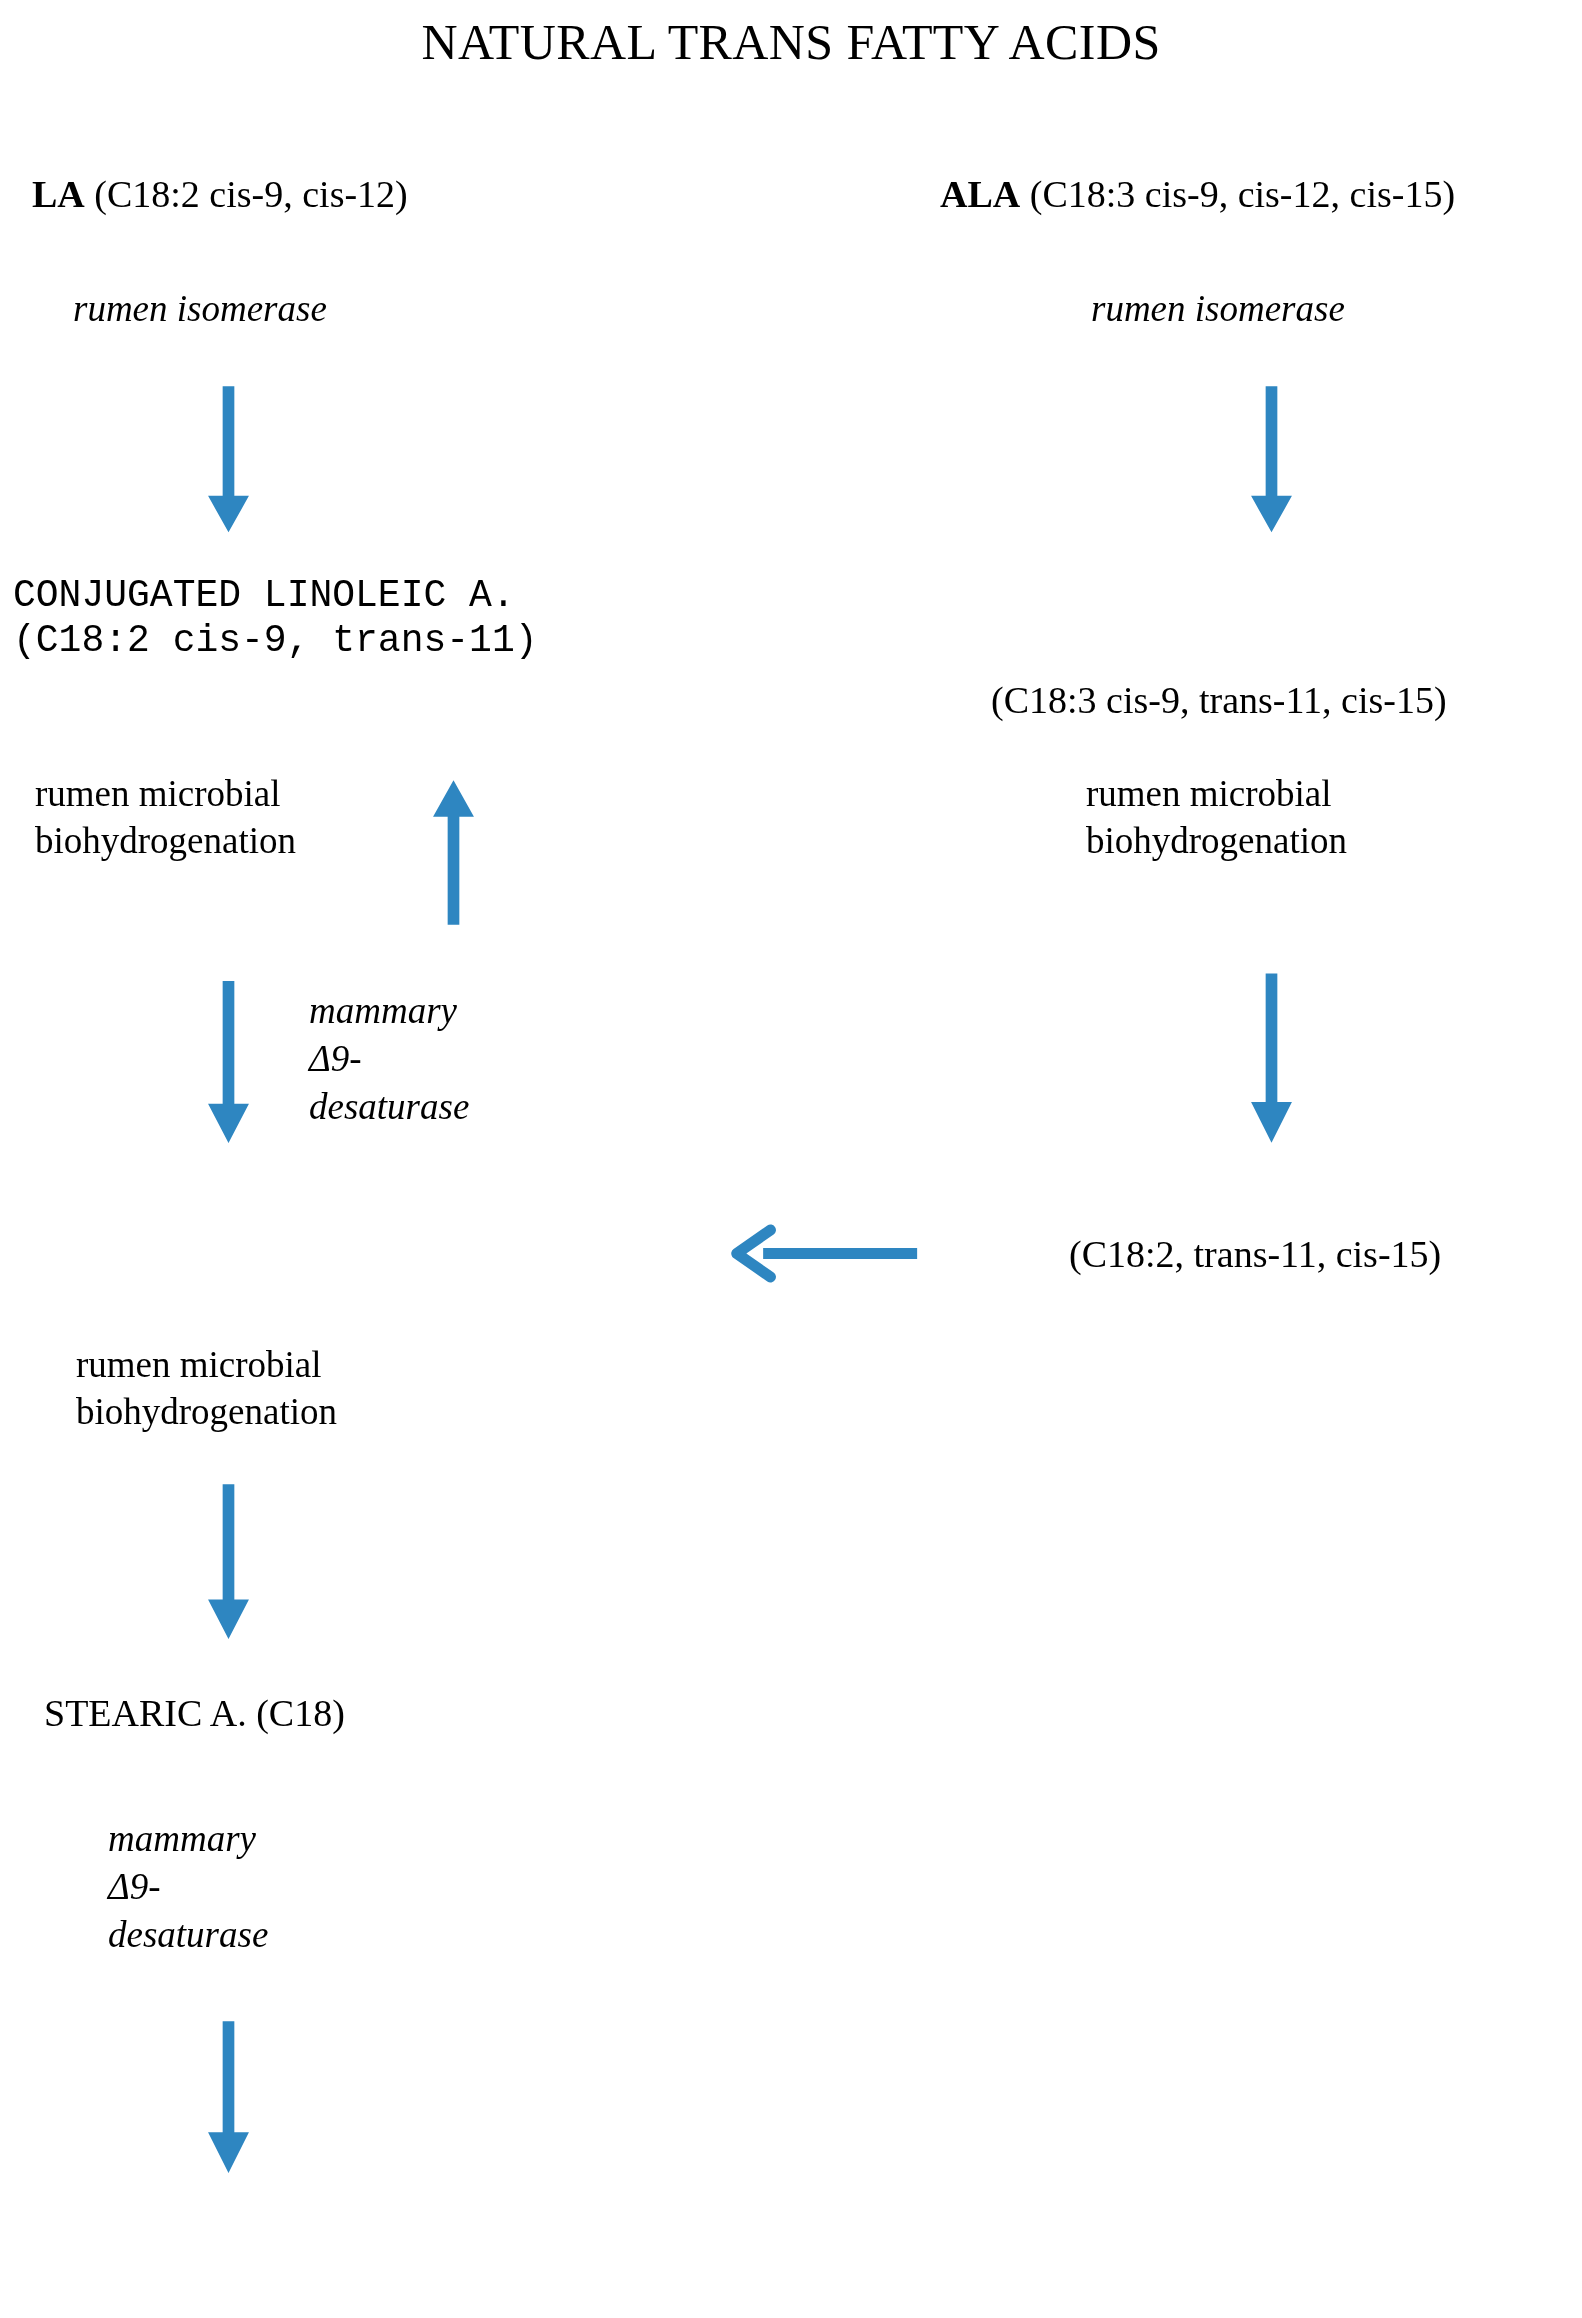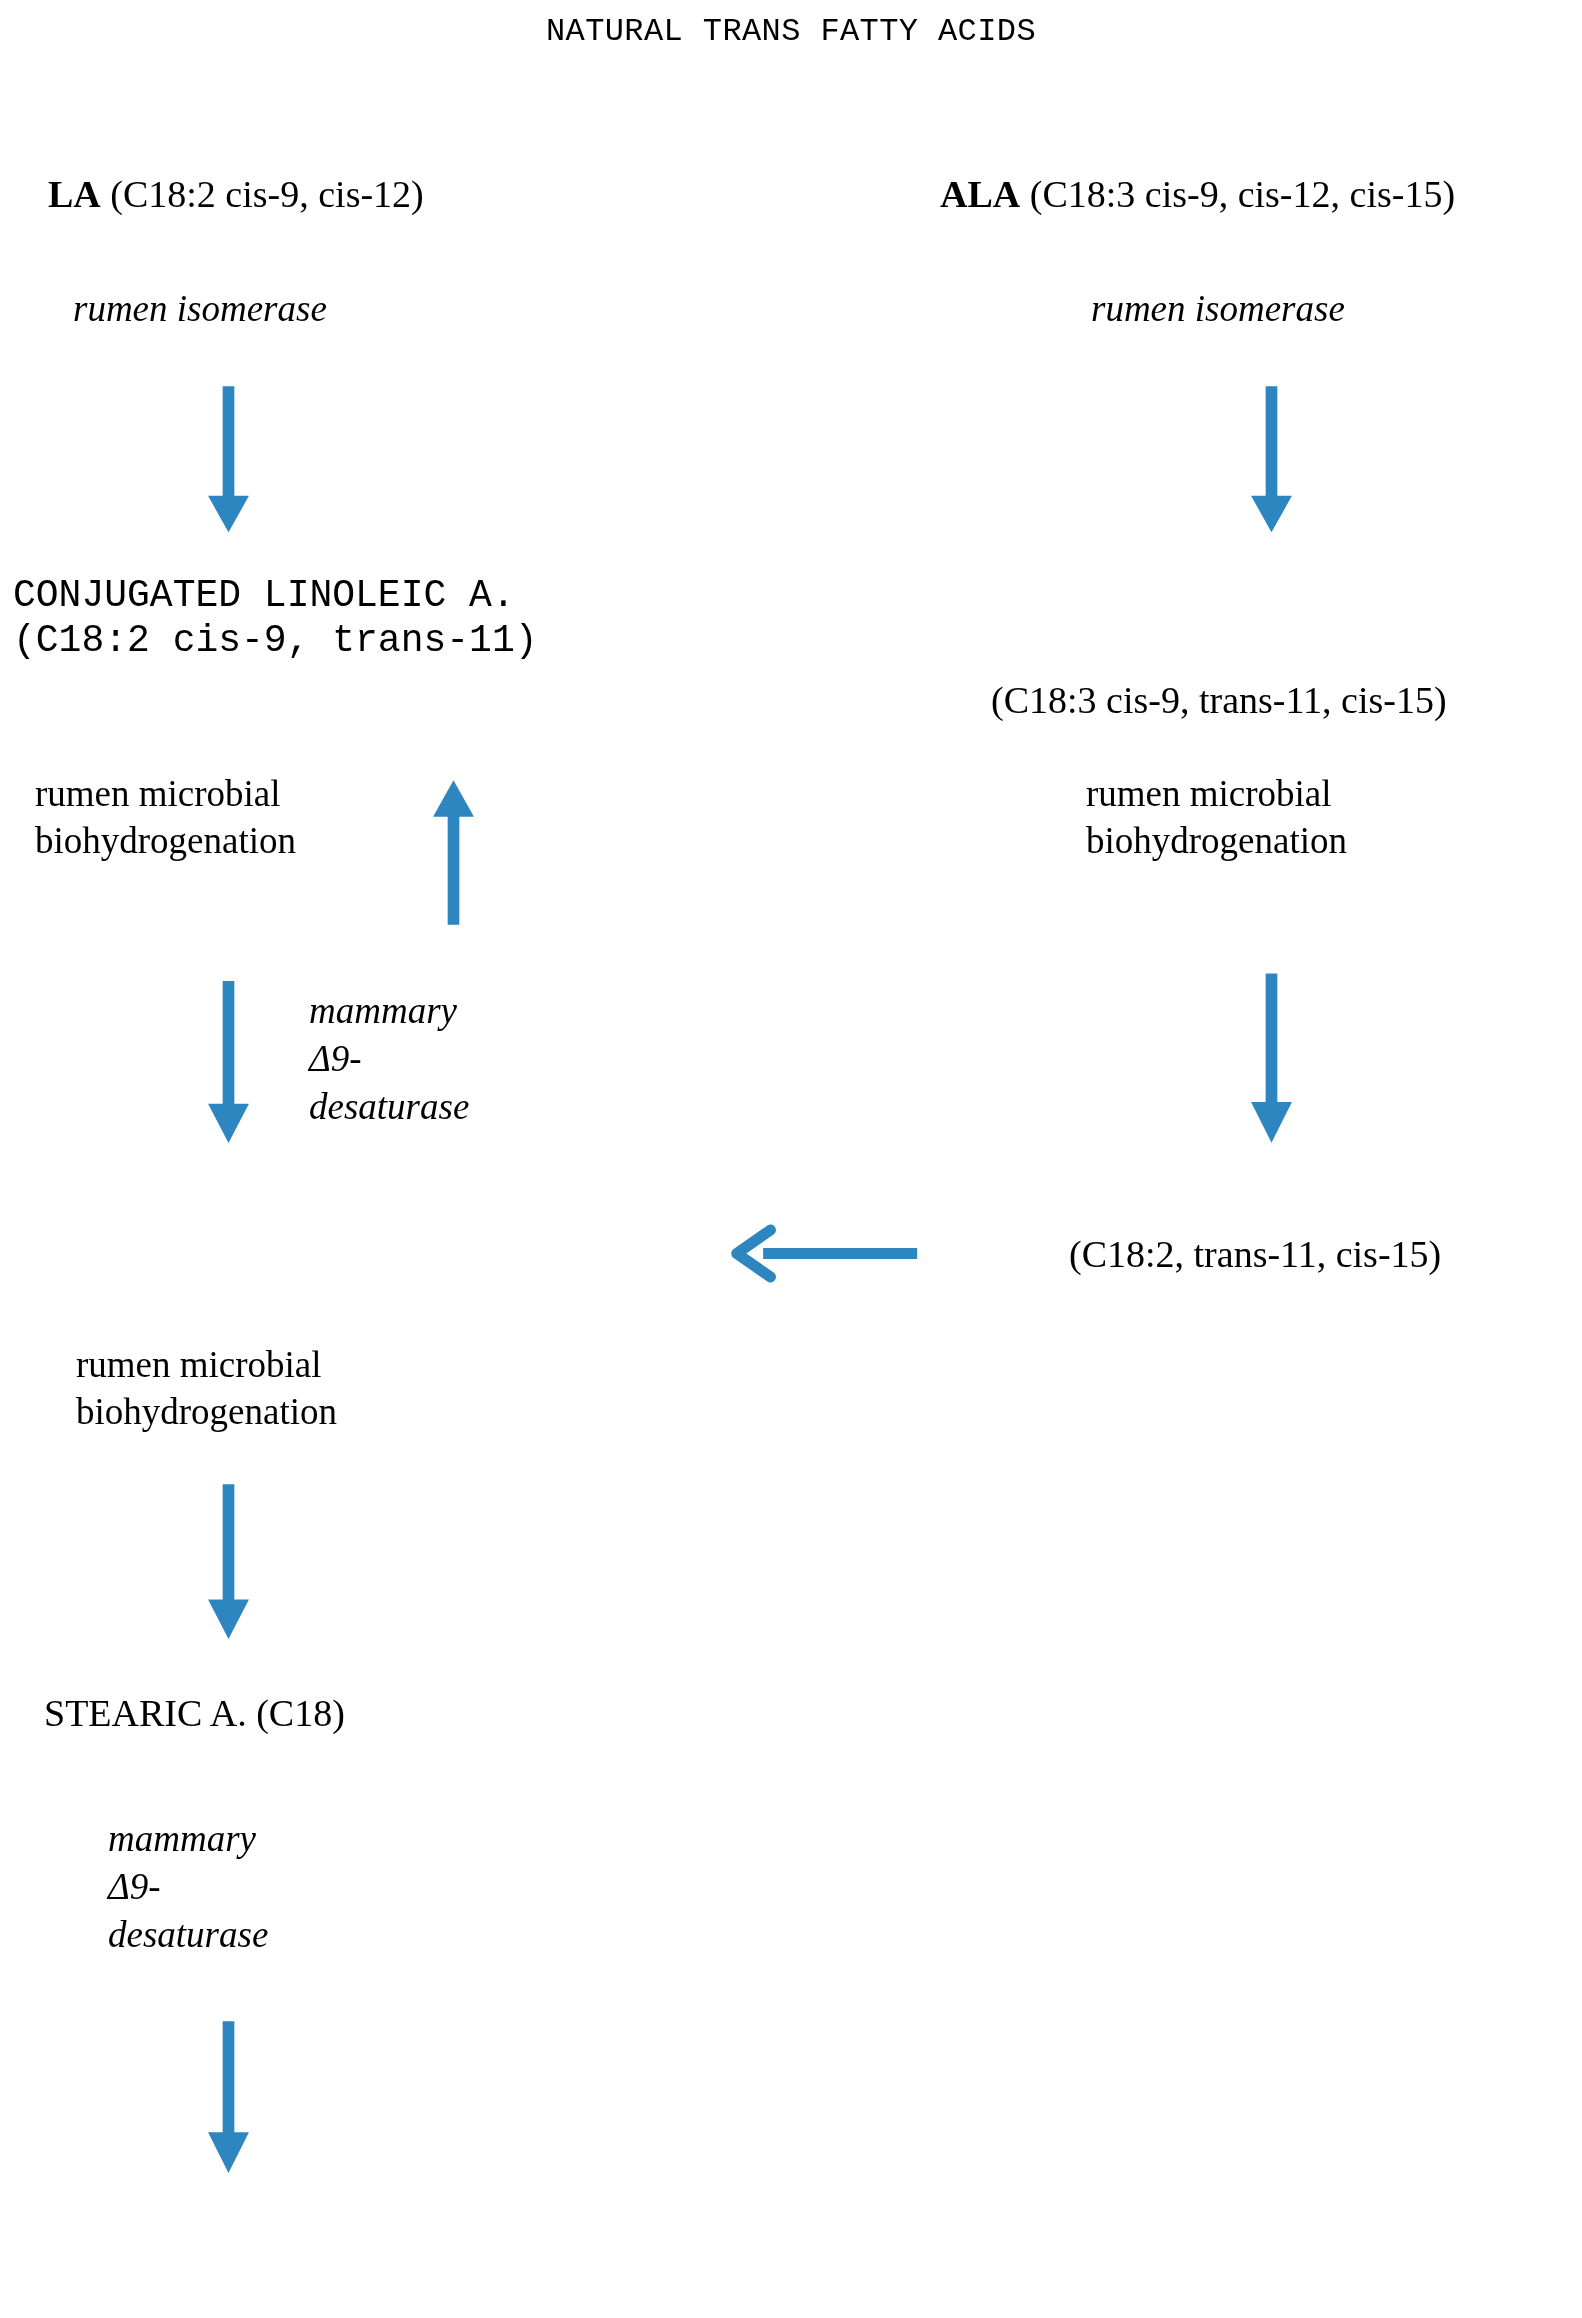--- a/index.html
+++ b/index.html
@@ -18,24 +18,23 @@
     background: #ffffff;
     overflow: hidden;
   }
   .abs { position: absolute; }
 
   .title {
     width: 1582px;
     top: 13px;
     left: 0;
     text-align: center;
-    font-size: 32px;
+    font-size: 50px;
     letter-spacing: 0.4px;
     white-space: pre;
-    font-family: Liberation Mono, monospace;
   }
 
   .node {
     font-size: 38px;
     line-height: 1.18;
     white-space: pre;
   }
   .node.bold-lead b { font-weight: bold; }
 
   .enzyme {
@@ -53,21 +52,21 @@
 
   .arrow-svg { display: block; overflow: visible; }
 </style>
 </head>
 <body>
 
 <div id="page">
 
   <div class="abs title">NATURAL TRANS FATTY ACIDS</div>
 
-  <div class="abs node bold-lead" style="left:48px; top:172px;"><b>LA</b><span> (C18:2 cis-9, cis-12)</span></div>
+  <div class="abs node bold-lead" style="left:32px; top:172px;"><b>LA</b><span> (C18:2 cis-9, cis-12)</span></div>
 
   <div class="abs enzyme" style="left:73px; top:285px;">rumen isomerase</div>
 
   <div class="abs" style="left:192px; top:386px;">
     <svg class="arrow-svg" width="73" height="154" viewBox="0 0 100 210" xmlns="http://www.w3.org/2000/svg" aria-hidden="true">
       <path d="M42 0 L58 0 L58 150 L78 150 L50 200 L22 150 L42 150 Z" fill="#2E86C1"></path>
     </svg>
   </div>
 
   <div class="abs node" style="left:13px; top:574px;font-family:Liberation Mono, monospace;"><span>CONJUGATED LINOLEIC A.</span><br><span>(C18:2 cis-9, trans-11)</span></div>

